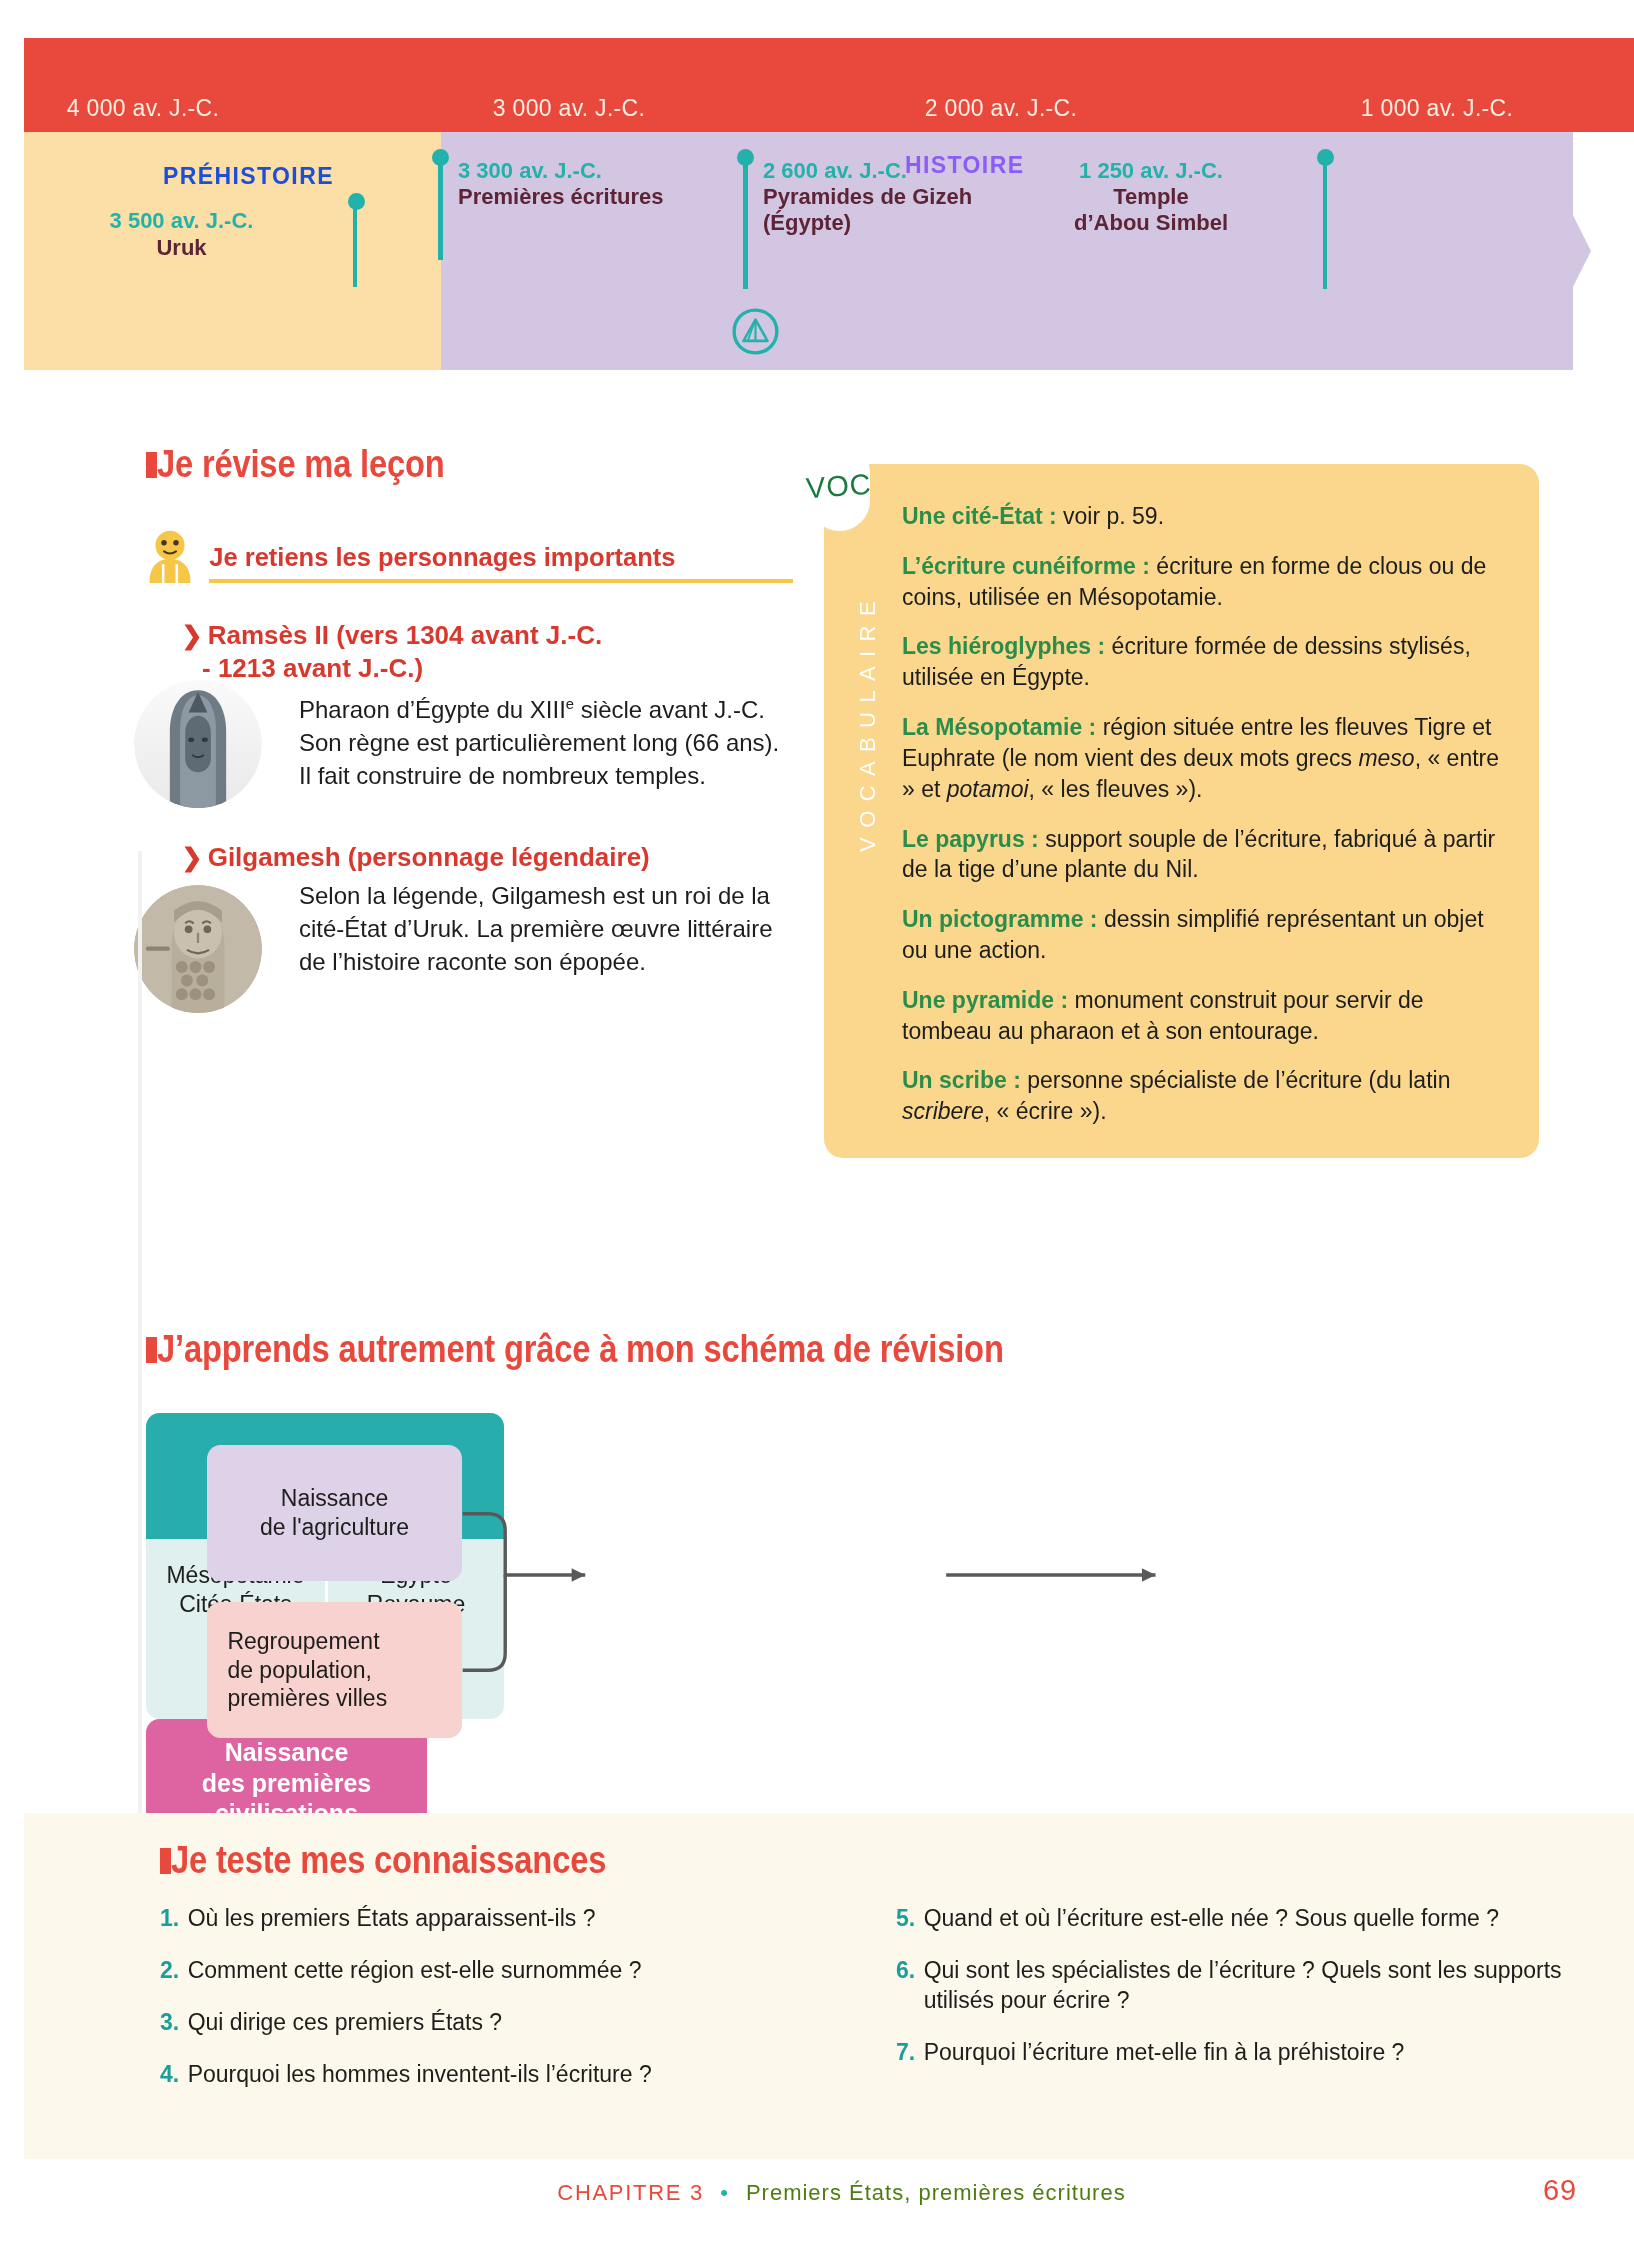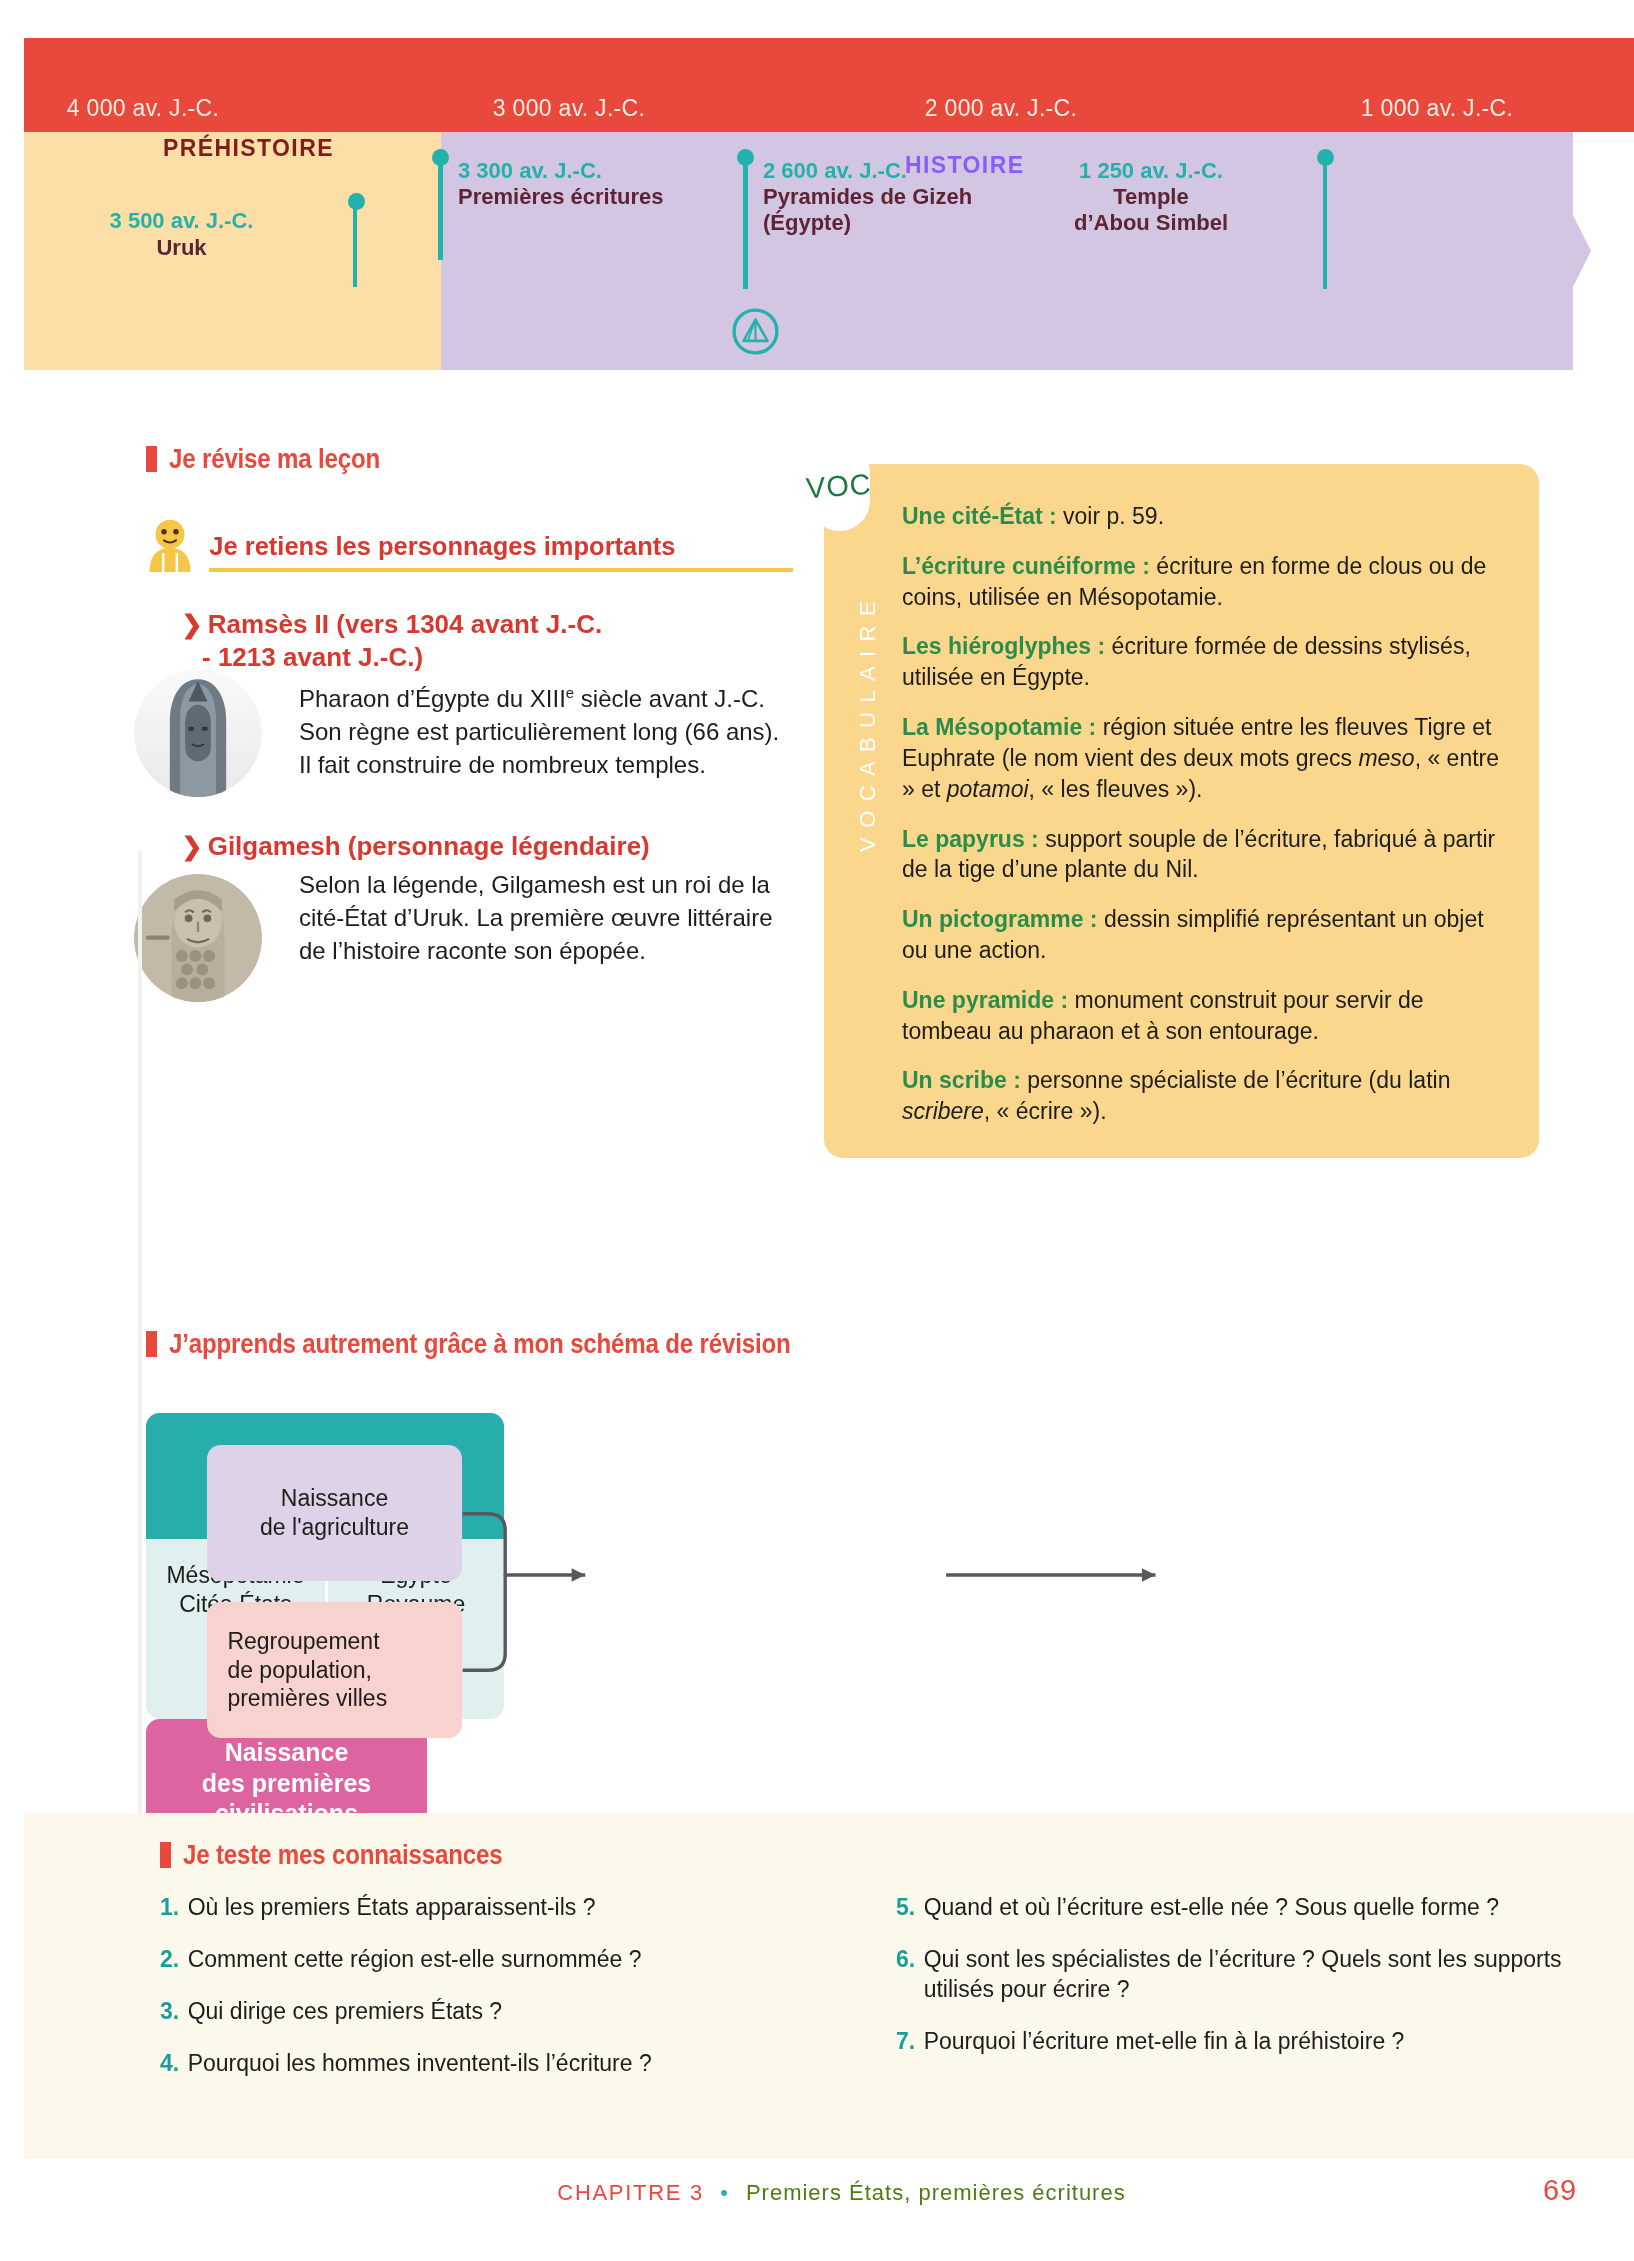--- a/index.html
+++ b/index.html
@@ -47,21 +47,21 @@
   .band-arrow {
     position: absolute; left: 1507px; top: 0; width: 0; height: 0;
     border-top: 119px solid transparent;
     border-bottom: 119px solid transparent;
     border-left: 60px solid #d3c6e2;
   }
   .era-label {
     position: absolute; font-weight: bold; font-size: 23px;
     letter-spacing: 1.4px; white-space: nowrap;
   }
-  .era-prehist { left: 139px; top: 3px; color: #7f1d1d; }
+  .era-prehist { left: 139px; top: 31px; color: #1d4ed8; }
   .era-hist { left: 881px; top: 20.4px; color: #8b5cf6; }
 
   
   .tl-event { position: absolute; }
   .tl-event .stem {
     position: absolute; width: 4.3px; background: #23b2ab; top: 8.5px; bottom: 0;
   }
   .tl-event .dot {
     position: absolute; width: 17px; height: 17px; border-radius: 50%;
     background: #23b2ab; top: 0px;
@@ -70,22 +70,22 @@
   .tl-event .ev-date { font-weight: bold; font-size: 22px; color: #23b2ab; line-height: 1.2; }
   .tl-event .ev-name { font-weight: bold; font-size: 22px; color: #5c2434; line-height: 1.2; }
   .txt-right { text-align: center; }
 
   .pyr-badge {
     position: absolute; left: 705px; top: 305px;
     width: 53px; height: 53px;
   }
 
   .sec-title {
-    display: flex; align-items: center; gap: 12px;
-    color: #e8493c; font-weight: bold; font-size: 28px; letter-spacing: -0.2px;
+    display: flex; align-items: center; gap: 0;
+    color: #e8493c; font-weight: bold; font-size: 38px; letter-spacing: -0.2px;
     font-family: "Liberation Sans", sans-serif;
   }
   .sec-bullet {
     width: 11px; height: 26px; background: #e8493c; display: inline-block;
     flex: 0 0 auto;
   }
   .sec-title-txt { transform: scaleX(.86); transform-origin: left center; white-space: nowrap; }
 
   
   .left-col { position: absolute; left: 122px; top: 443px; width: 647px; }

